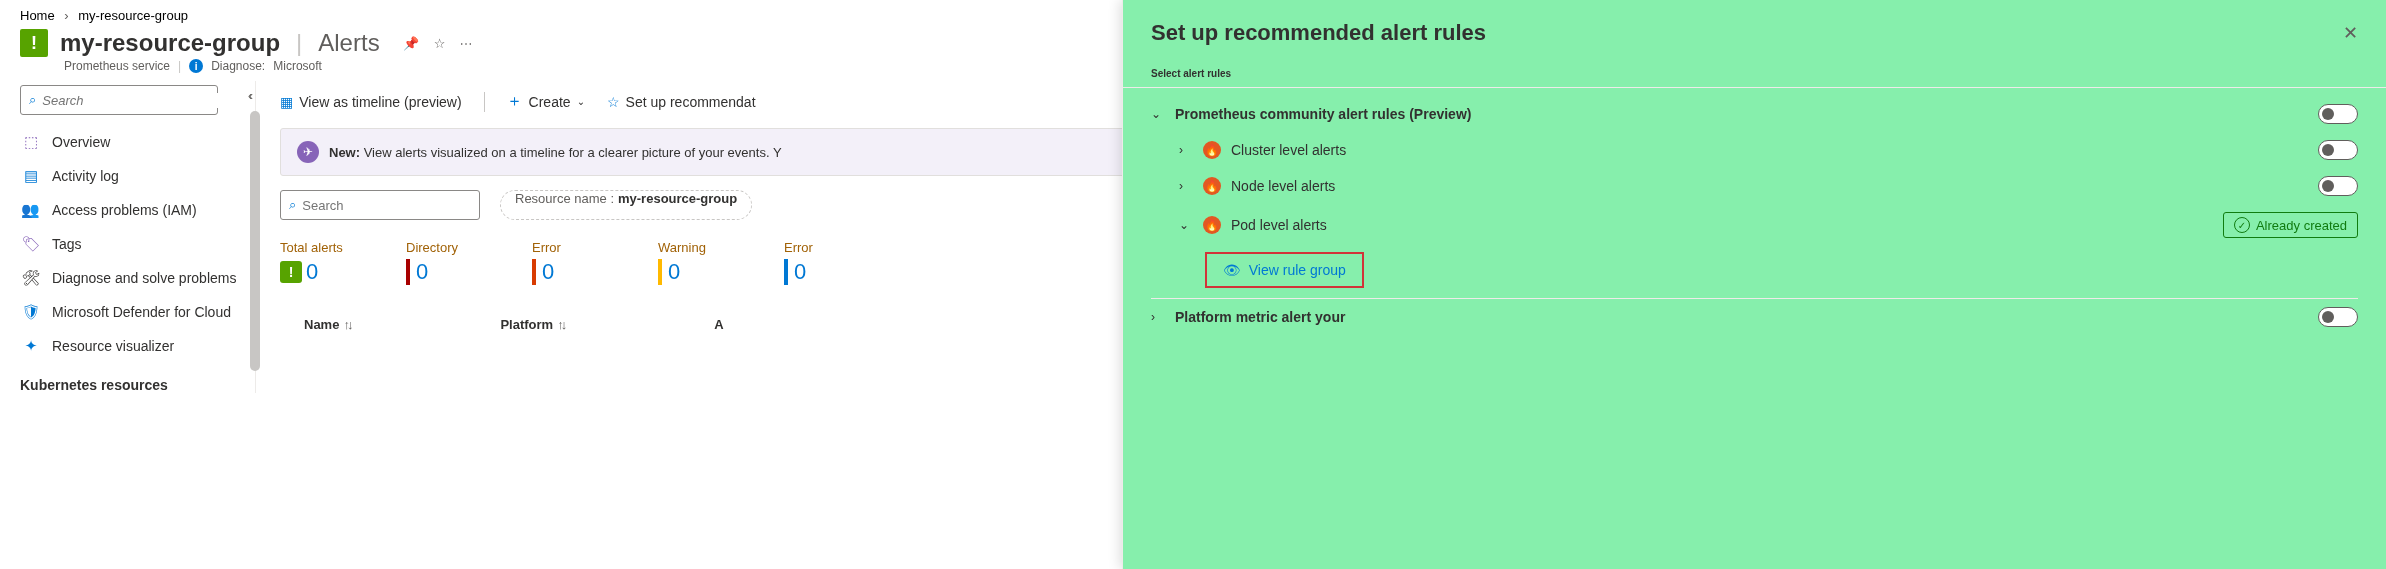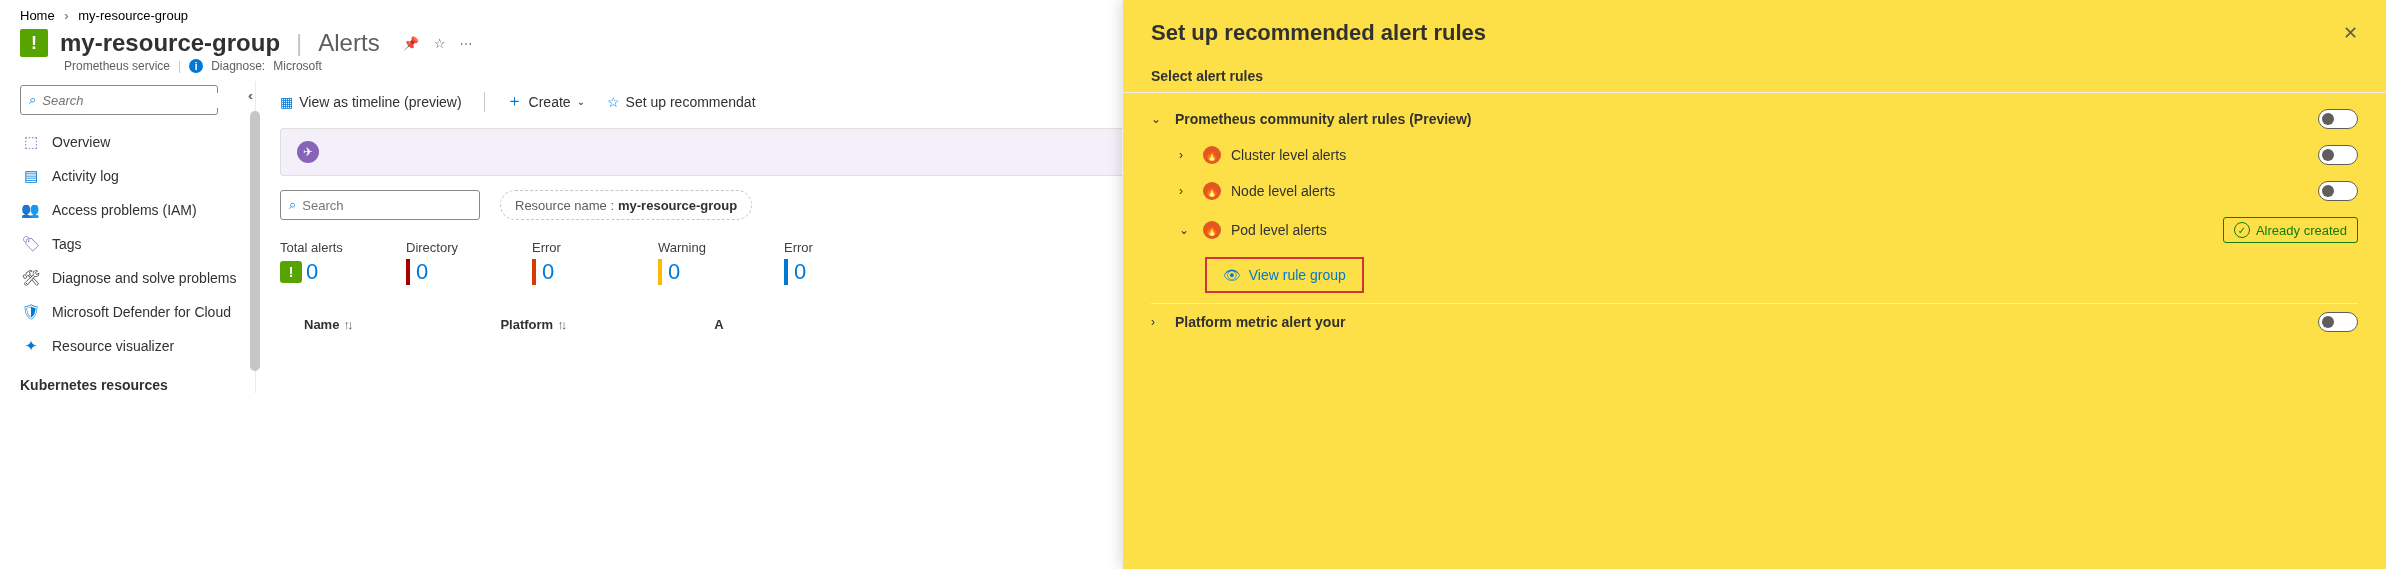--- a/index.html
+++ b/index.html
@@ -154,33 +154,33 @@
     border-radius:3px;
     height:30px; width:200px;
     padding:0 8px;
   }
   .main-search input { border:none; outline:none; font-size:13px; flex:1; }
   .pill {
     border:1px dashed #c8c6c4;
     border-radius:16px;
     height:30px;
     padding:0 14px;
-    display:flex;align-items:center;
+    display:flex;align-items:flex-start;
     color:#605e5c;
     font-size:13px;
   }
   .pill strong { color:#323130; font-weight:600; margin-left:4px; }
 
   .stats-row {
     display:flex;
     gap:46px;
     padding:6px 16px 12px 24px;
   }
   .stat { display:flex; flex-direction:column; gap:4px; min-width:80px; }
-  .stat-label { font-size:13px; color:#404040; }
+  .stat-label { font-size:13px; color:#a16207; }
   .stat-val {
     font-size:22px; color:#0078d4;
     border-left:4px solid transparent;
     padding-left:6px;
     display:flex;align-items:center; gap:4px;
   }
   .stat-val.total { border:none; padding-left:0; }
   .total-chip {
     width:22px;height:22px;background:#57a300;color:#fff;
     border-radius:3px;display:flex;align-items:center;justify-content:center;
@@ -199,34 +199,34 @@
     font-size:13px; font-weight:600;
   }
   .sort-arrows { font-weight:400; color:#605e5c; letter-spacing:-3px; margin-left:4px;}
 
   
 
   .panel {
     position:absolute;
     top:0; right:0; bottom:0;
     width:1264px;
-    background:#fde047;
+    background:#86efac;
     box-shadow: -2px 0 12px rgba(0,0,0,0.14);
     display:flex; flex-direction:column;
     border-left:1px solid #edebe9;
   }
   .panel-header {
     display:flex; align-items:center; justify-content:space-between;
     padding:20px 28px 14px 28px;
   }
   .panel-title { font-size:22px; font-weight:600; }
   .panel-close { font-size:18px; color:#605e5c; cursor:pointer; }
 
   .panel-subhead {
-    font-size:14px; font-weight:600;
+    font-size:10px; font-weight:600;
     padding:8px 12px 8px 28px;
   }
   .panel-divider { border-top:1px solid #edebe9; margin:0 0 0 0; }
 
   .panel-body { padding: 8px 28px; }
 
   .group-row {
     display:flex; align-items:center; justify-content:space-between;
     padding:8px 0;
     cursor:pointer;
@@ -372,20 +372,24 @@
         <span style="font-size:10px;">⌄</span>
       </div>
       <div class="toolbar-item">
         <span style="color:#0078d4;">☆</span>
         <span>Set up recommendat</span>
       </div>
     </div>
 
     <div class="info-banner">
       <span class="badge">✈</span>
+      <span>
+        <strong>New:</strong>
+        <span>View alerts visualized on a timeline for a clearer picture of your events. Y</span>
+      </span>
     </div>
 
     <div class="filter-row">
       <div class="main-search">
         <span style="color:#0078d4;margin-right:6px;">⌕</span>
         <input placeholder="Search" style="">
       </div>
       <div class="pill">
         <span>Resource name :</span>
         <strong>my-resource-group</strong>

